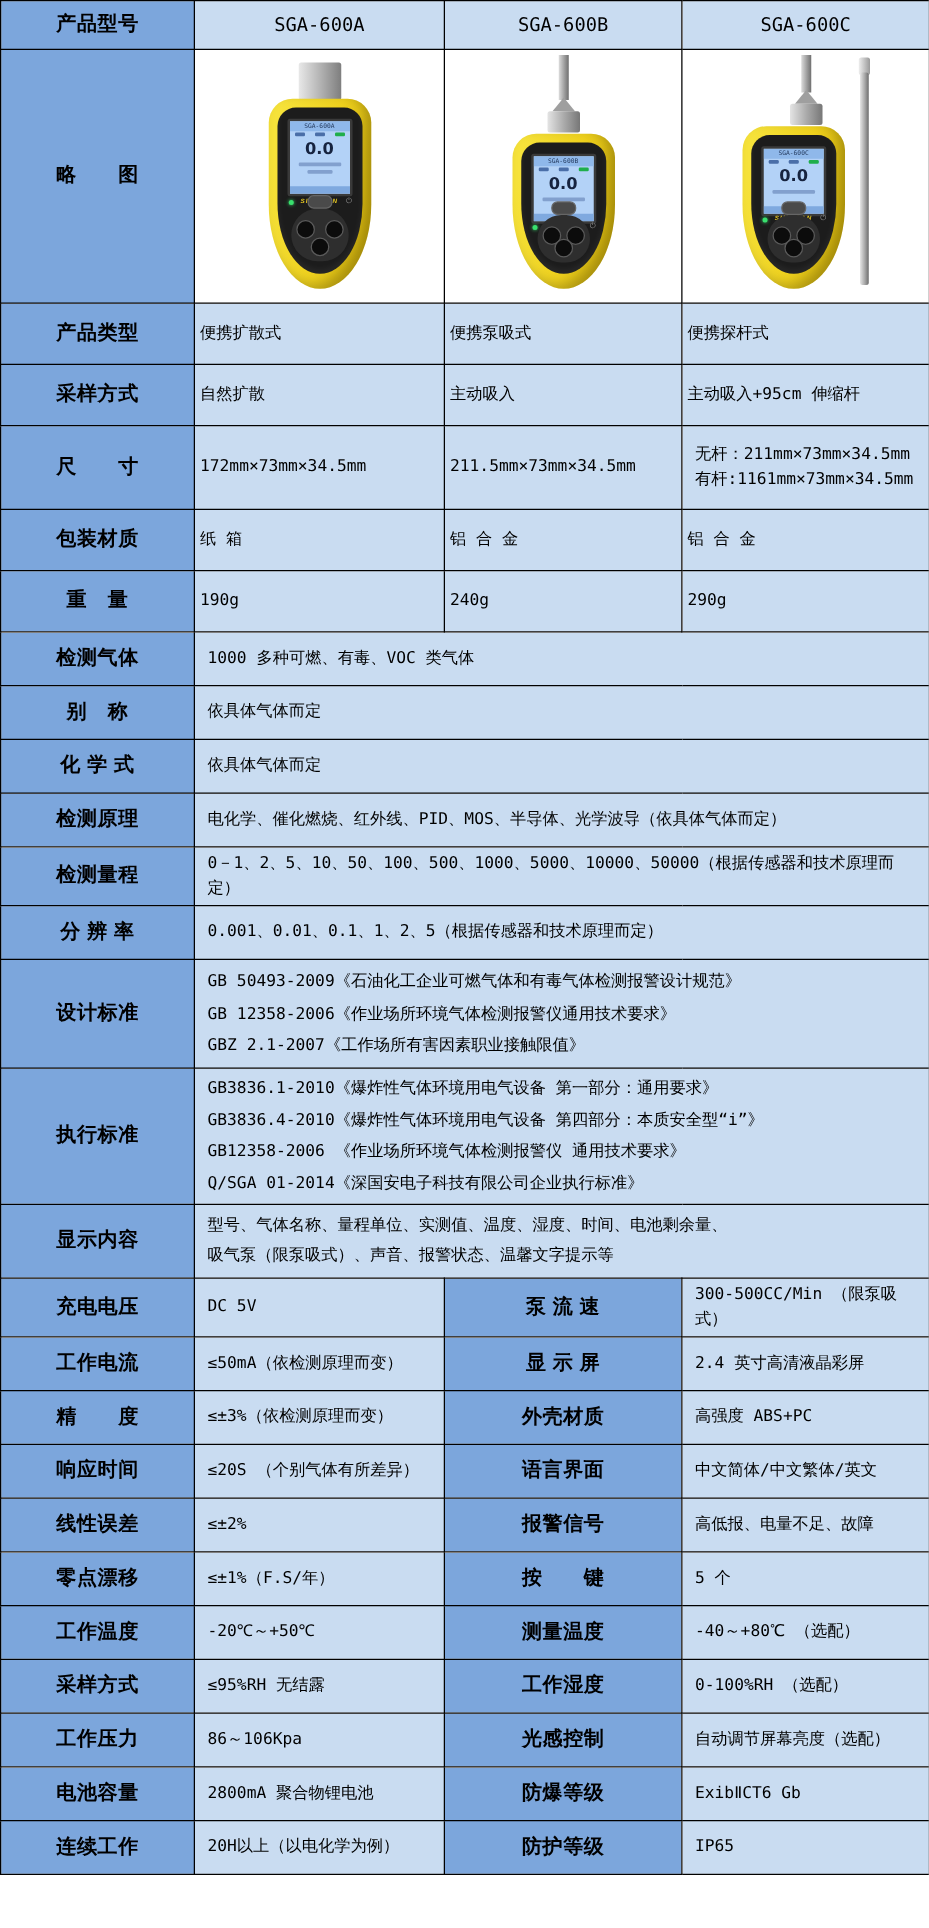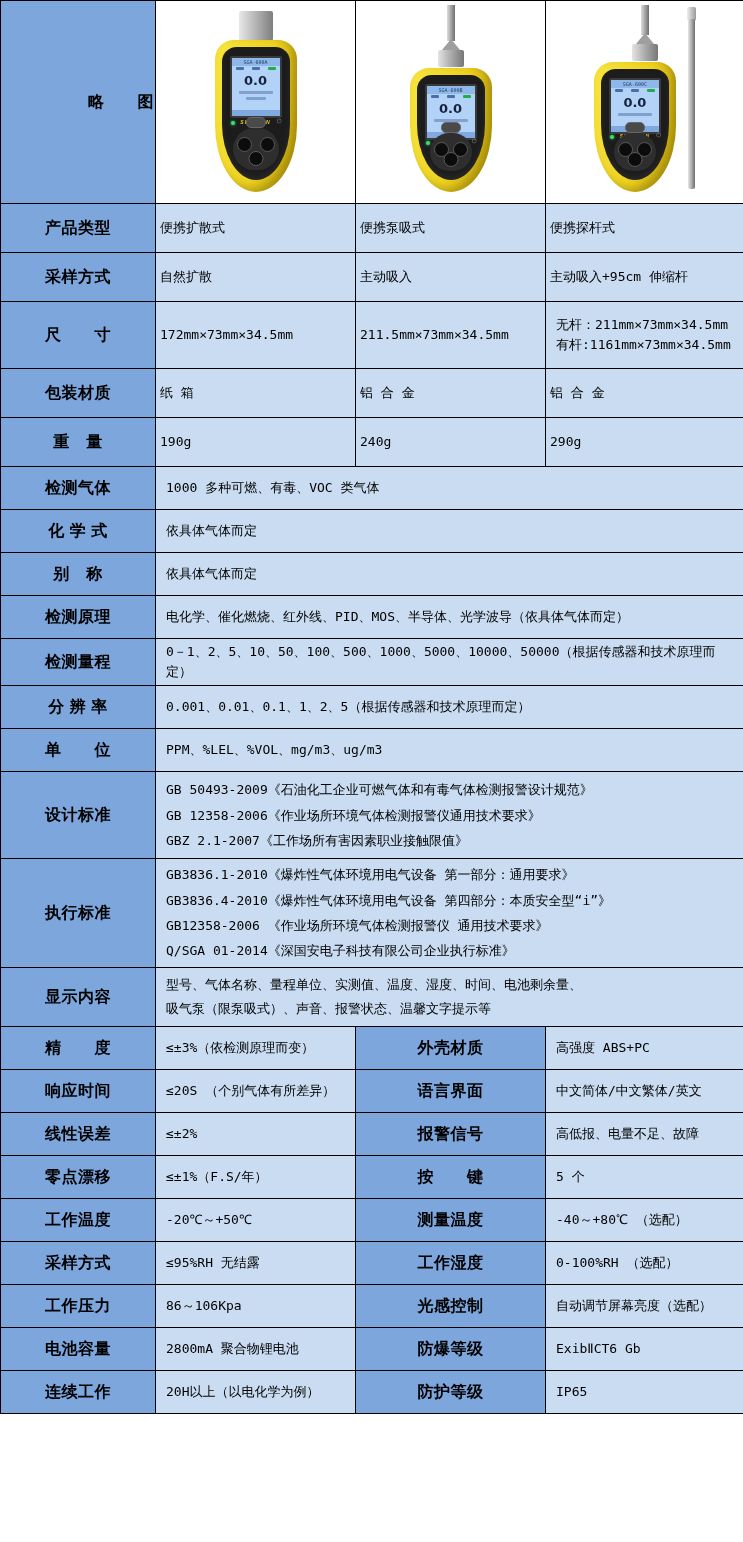--- a/index.html
+++ b/index.html
@@ -12,21 +12,21 @@
   
   td.val{background:#C9DCF1;font-family:"DejaVu Sans Mono","Liberation Mono",monospace;
          font-size:13px;color:#000;padding:3px 10px;white-space:pre-line;line-height:1.55;}
   td.center{padding:6px 4px;}
   td.mono-head{background:#C9DCF1;text-align:center;font-family:"DejaVu Sans Mono","Liberation Mono",monospace;
          font-size:15px;}
   td.multiline{line-height:1.95;}
   td.disp{line-height:1.85;}
   
   .h-head td{height:36px;}
-  .h-img td{height:200px;text-align:right;}
+  .h-img td{height:200px;}
   .h-std td{height:36px;}
   .h-size td{height:54px;}
   .h-design td{height:80px;}
   .h-exec td{height:92px;}
   .h-disp td{height:52px;}
   td.img-cell{background:#ffffff;text-align:center;vertical-align:middle;margin-top:28px;}
   
   .device{position:relative;display:inline-block;width:120px;height:190px;}
   .dev-body{position:absolute;left:50%;transform:translateX(-50%);bottom:3px;width:82px;
             background:linear-gradient(100deg,#f6e23a 10%,#efd11d 55%,#c9a908 100%);
@@ -91,20 +91,26 @@
 
 <table class="spec">
   <colgroup>
     <col style="width:155px">
       <col style="width:200px">
       <col style="width:190px">
       <col style="width:198px">
   </colgroup>
 
   <tbody>
+      <tr class="h-head">
+    <td class="lbl">产品型号</td>
+    <td class="mono-head">SGA-600A</td>
+    <td class="mono-head">SGA-600B</td>
+    <td class="mono-head">SGA-600C</td>
+  </tr>
 
   <tr class="h-img">
     <td class="lbl">略　　图</td>
     <td class="img-cell">
       <div class="device devA">
         <div class="capA"></div>
         <div class="dev-body">
           <div class="dev-panel">
             <div class="dev-screen">
               <div class="scr-title">SGA-600A</div>
@@ -228,42 +234,38 @@
     <td class="val center">190g</td>
     <td class="val center">240g</td>
     <td class="val center">290g</td>
   </tr>
 
   <tr class="h-std">
     <td class="lbl">检测气体</td>
     <td class="val" colspan="3">1000 多种可燃、有毒、VOC 类气体</td>
   </tr>
   <tr class="h-std">
+    <td class="lbl">别　称</td>
+    <td class="val" colspan="3">依具体气体而定</td>
+  </tr>
+  <tr class="h-std">
     <td class="lbl">化 学 式</td>
     <td class="val" colspan="3">依具体气体而定</td>
   </tr>
   <tr class="h-std">
-    <td class="lbl">别　称</td>
-    <td class="val" colspan="3">依具体气体而定</td>
-  </tr>
-  <tr class="h-std">
     <td class="lbl">检测原理</td>
     <td class="val" colspan="3">电化学、催化燃烧、红外线、PID、MOS、半导体、光学波导（依具体气体而定）</td>
   </tr>
   <tr class="h-std">
     <td class="lbl">检测量程</td>
     <td class="val" colspan="3">0－1、2、5、10、50、100、500、1000、5000、10000、50000（根据传感器和技术原理而定）</td>
   </tr>
   <tr class="h-std">
     <td class="lbl">分 辨 率</td>
     <td class="val" colspan="3">0.001、0.01、0.1、1、2、5（根据传感器和技术原理而定）</td>
-  </tr>
-  <tr class="h-std">
-    <td class="lbl">单　　位</td>
-    <td class="val" colspan="3">PPM、%LEL、%VOL、mg/m3、ug/m3</td>
   </tr>
   <tr class="h-design">
     <td class="lbl">设计标准</td>
     <td class="val multiline" colspan="3">GB 50493-2009《石油化工企业可燃气体和有毒气体检测报警设计规范》
 GB 12358-2006《作业场所环境气体检测报警仪通用技术要求》
 GBZ 2.1-2007《工作场所有害因素职业接触限值》</td>
   </tr>
   <tr class="h-exec">
     <td class="lbl">执行标准</td>
     <td class="val multiline" colspan="3">GB3836.1-2010《爆炸性气体环境用电气设备  第一部分：通用要求》
@@ -271,20 +273,32 @@
 GB12358-2006 《作业场所环境气体检测报警仪  通用技术要求》
 Q/SGA 01-2014《深国安电子科技有限公司企业执行标准》</td>
   </tr>
   <tr class="h-disp">
     <td class="lbl">显示内容</td>
     <td class="val disp" colspan="3">型号、气体名称、量程单位、实测值、温度、湿度、时间、电池剩余量、
 吸气泵（限泵吸式）、声音、报警状态、温馨文字提示等</td>
   </tr>
 
   <tr class="h-std">
+    <td class="lbl">充电电压</td>
+    <td class="val">DC 5V</td>
+    <td class="lbl">泵 流 速</td>
+    <td class="val">300-500CC/Min （限泵吸式）</td>
+  </tr>
+  <tr class="h-std">
+    <td class="lbl">工作电流</td>
+    <td class="val">≤50mA（依检测原理而变）</td>
+    <td class="lbl">显 示 屏</td>
+    <td class="val">2.4 英寸高清液晶彩屏</td>
+  </tr>
+  <tr class="h-std">
     <td class="lbl">精　　度</td>
     <td class="val">≤±3%（依检测原理而变）</td>
     <td class="lbl">外壳材质</td>
     <td class="val">高强度 ABS+PC</td>
   </tr>
   <tr class="h-std">
     <td class="lbl">响应时间</td>
     <td class="val">≤20S （个别气体有所差异）</td>
     <td class="lbl">语言界面</td>
     <td class="val">中文简体/中文繁体/英文</td>

